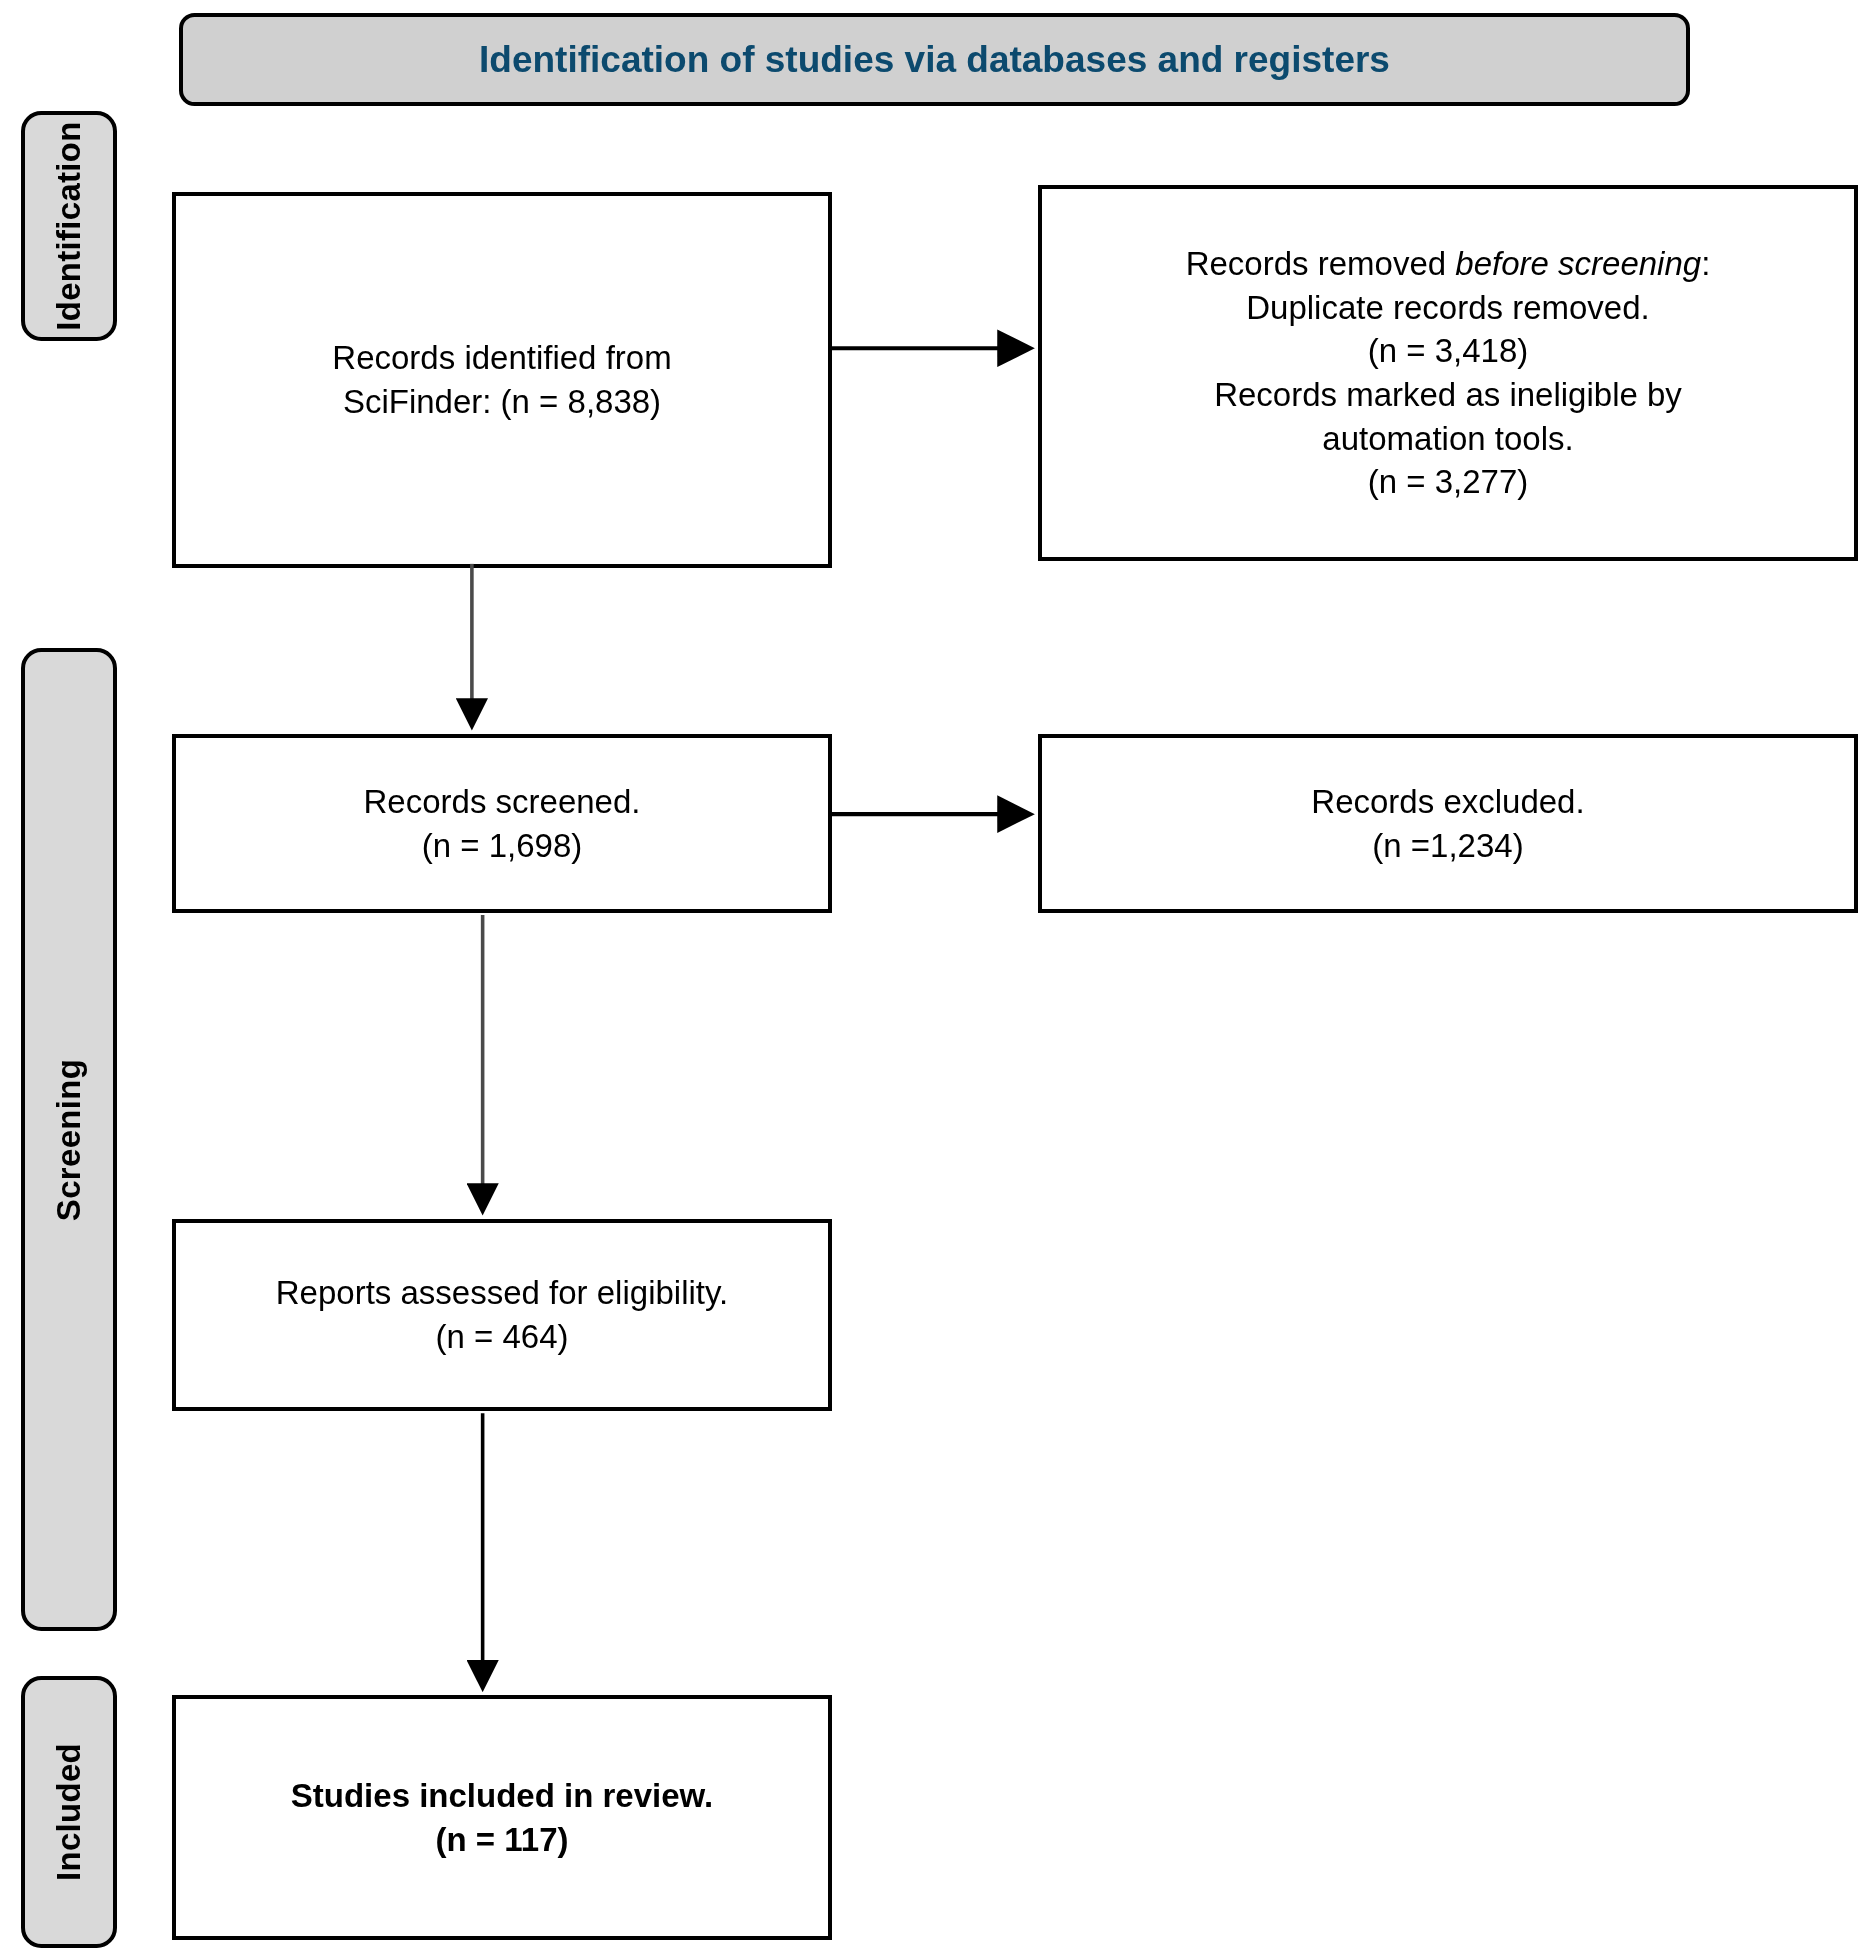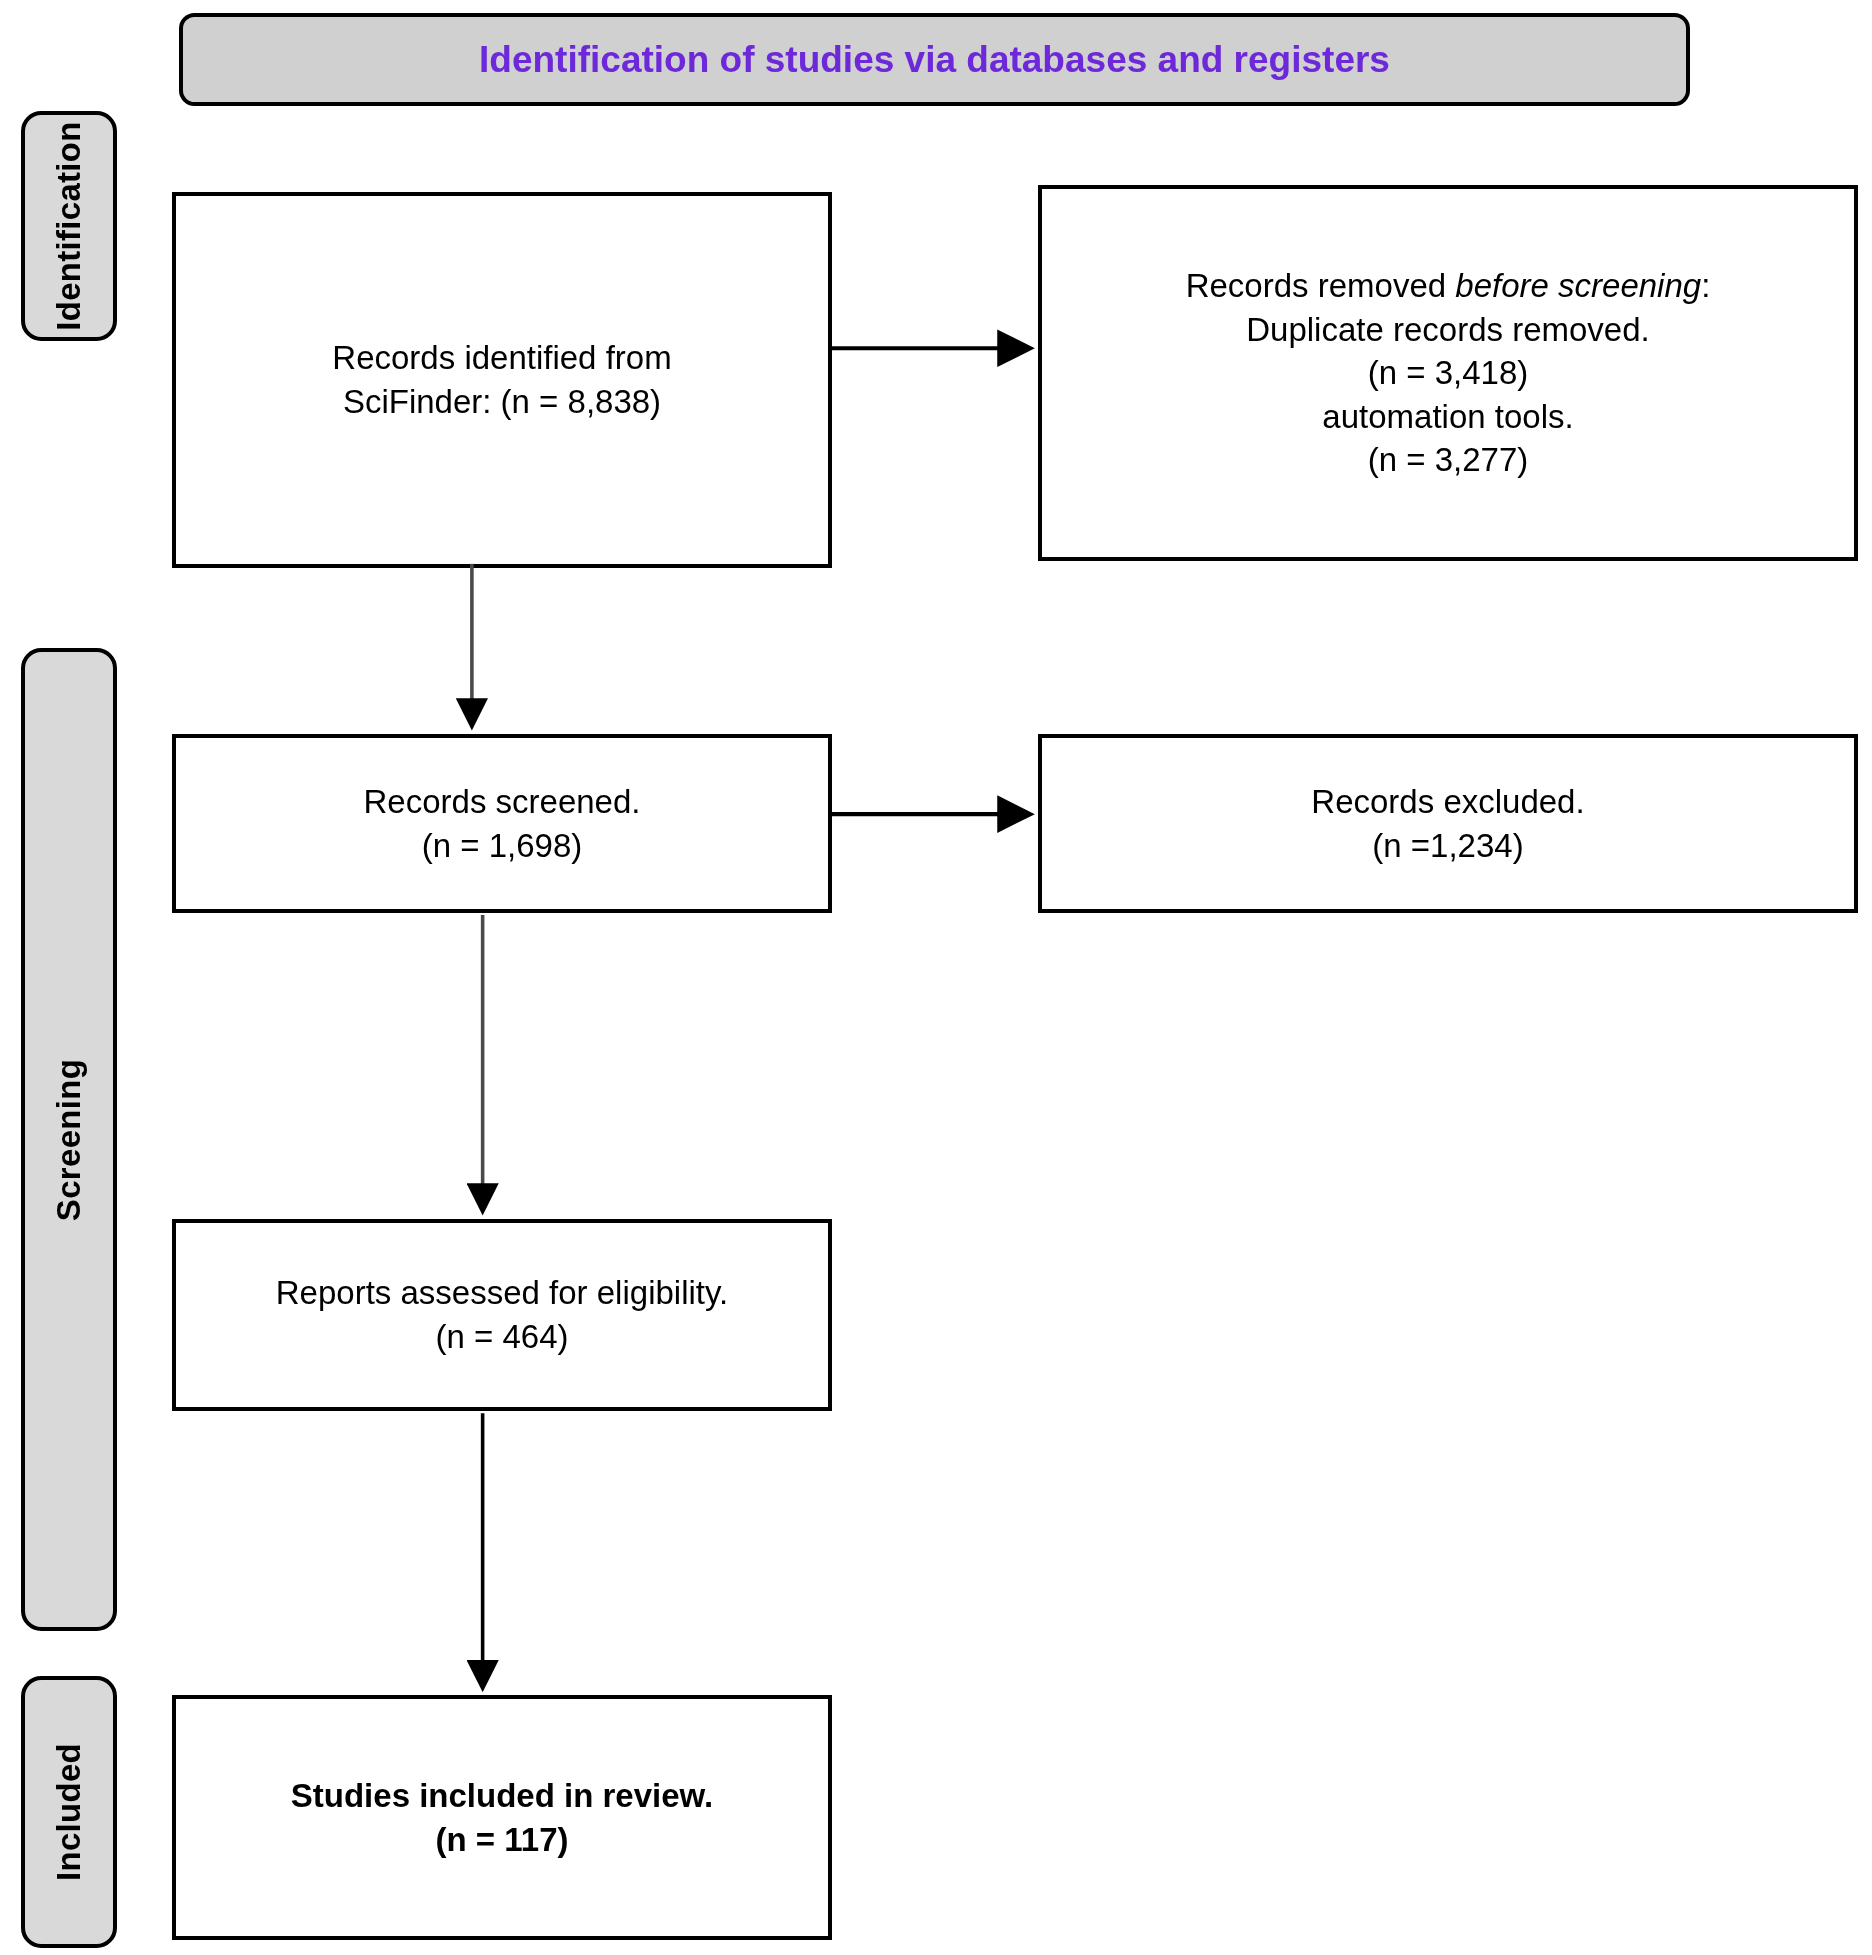--- a/index.html
+++ b/index.html
@@ -47,21 +47,21 @@
     border: 4.2px solid #000000;
     border-radius: 15.5px;
     box-sizing: border-box;
     display: flex;
     align-items: center;
     justify-content: center;
   }
   #header-banner .banner-text {
     font-weight: bold;
     font-size: 37px;
-    color: #6d28d9;
+    color: #0c4a6e;
     text-align: center;
   }
 
   
   .flow-box {
     position: absolute;
     background: #ffffff;
     border: 4.2px solid #000000;
     box-sizing: border-box;
     display: flex;
@@ -116,20 +116,21 @@
     <div class="box-line">Records identified from</div>
     <div class="box-line">SciFinder: (n = 8,838)</div>
   </div>
 
   <div class="flow-box" style="left:1038px; top:185px; width:820px; height:376px;">
     <div class="box-line italic-tail">
       <span>Records removed </span><i>before screening</i><span>:</span>
     </div>
     <div class="box-line">Duplicate records removed.</div>
     <div class="box-line">(n = 3,418)</div>
+    <div class="box-line">Records marked as ineligible by</div>
     <div class="box-line">automation tools.</div>
     <div class="box-line">(n = 3,277)</div>
   </div>
 
   <div class="flow-box" style="left:172px; top:734px; width:660px; height:179px;">
     <div class="box-line">Records screened.</div>
     <div class="box-line">(n = 1,698)</div>
   </div>
 
   <div class="flow-box" style="left:1038px; top:734px; width:820px; height:179px;">

